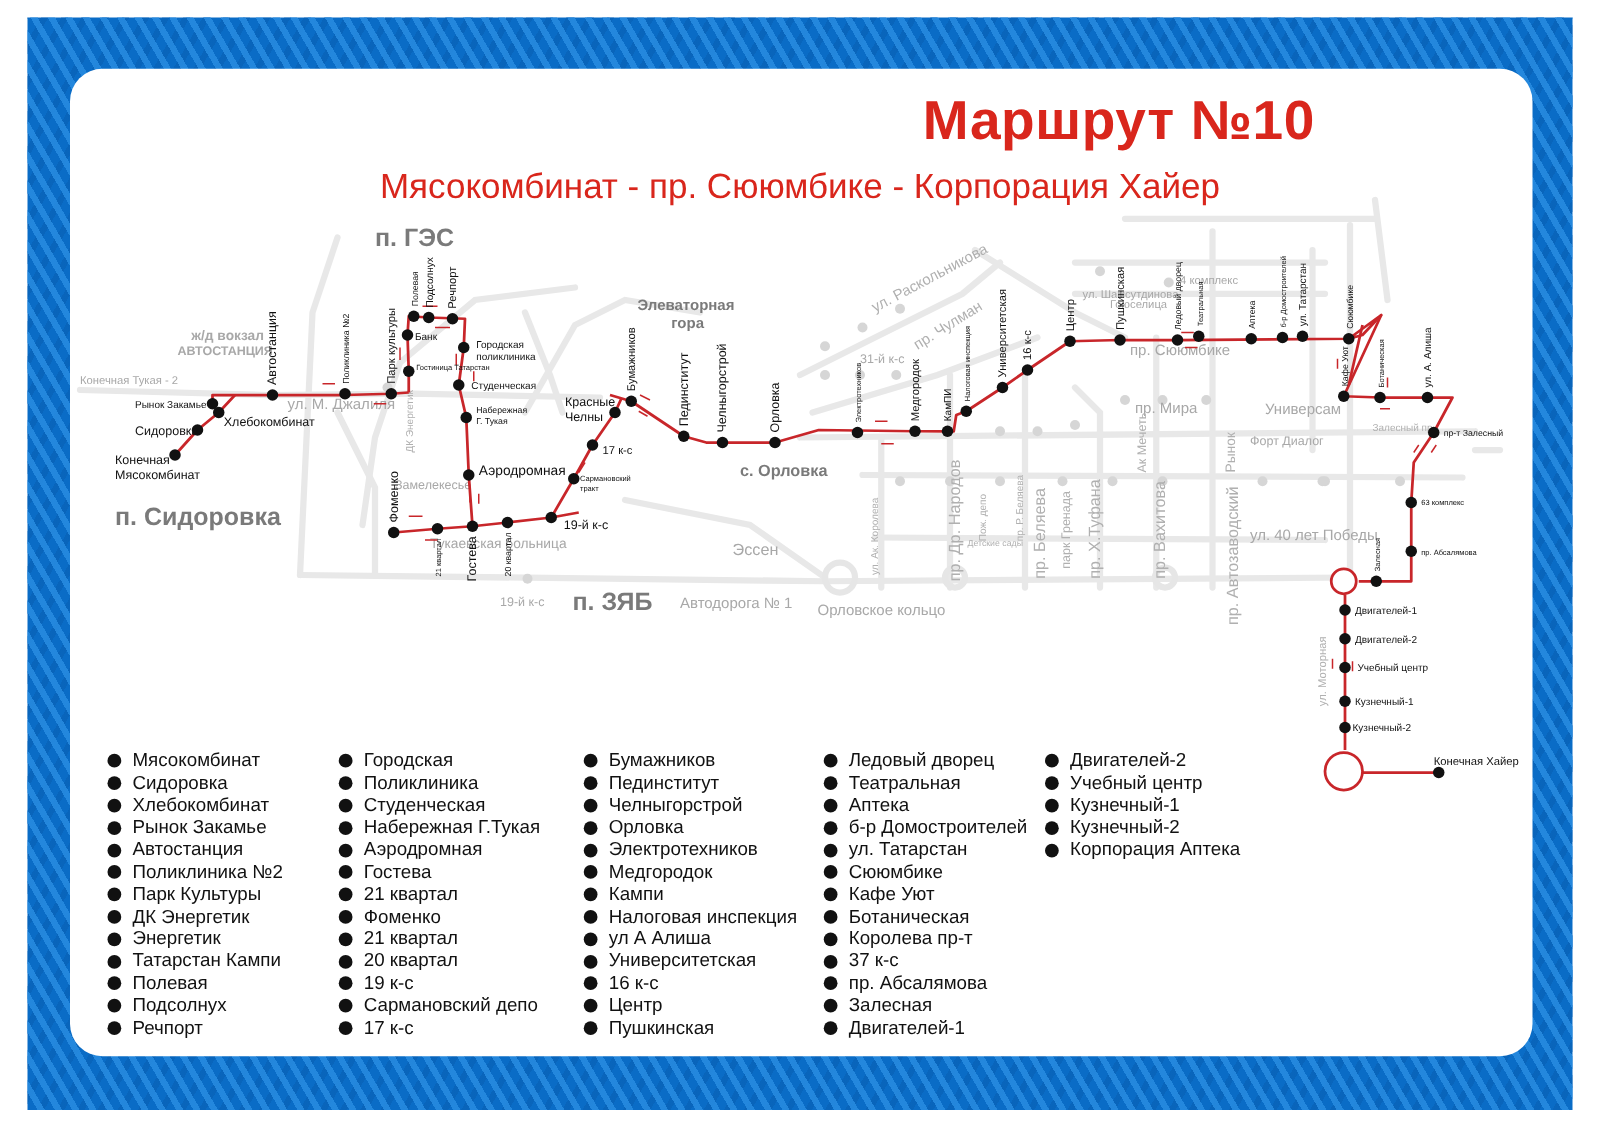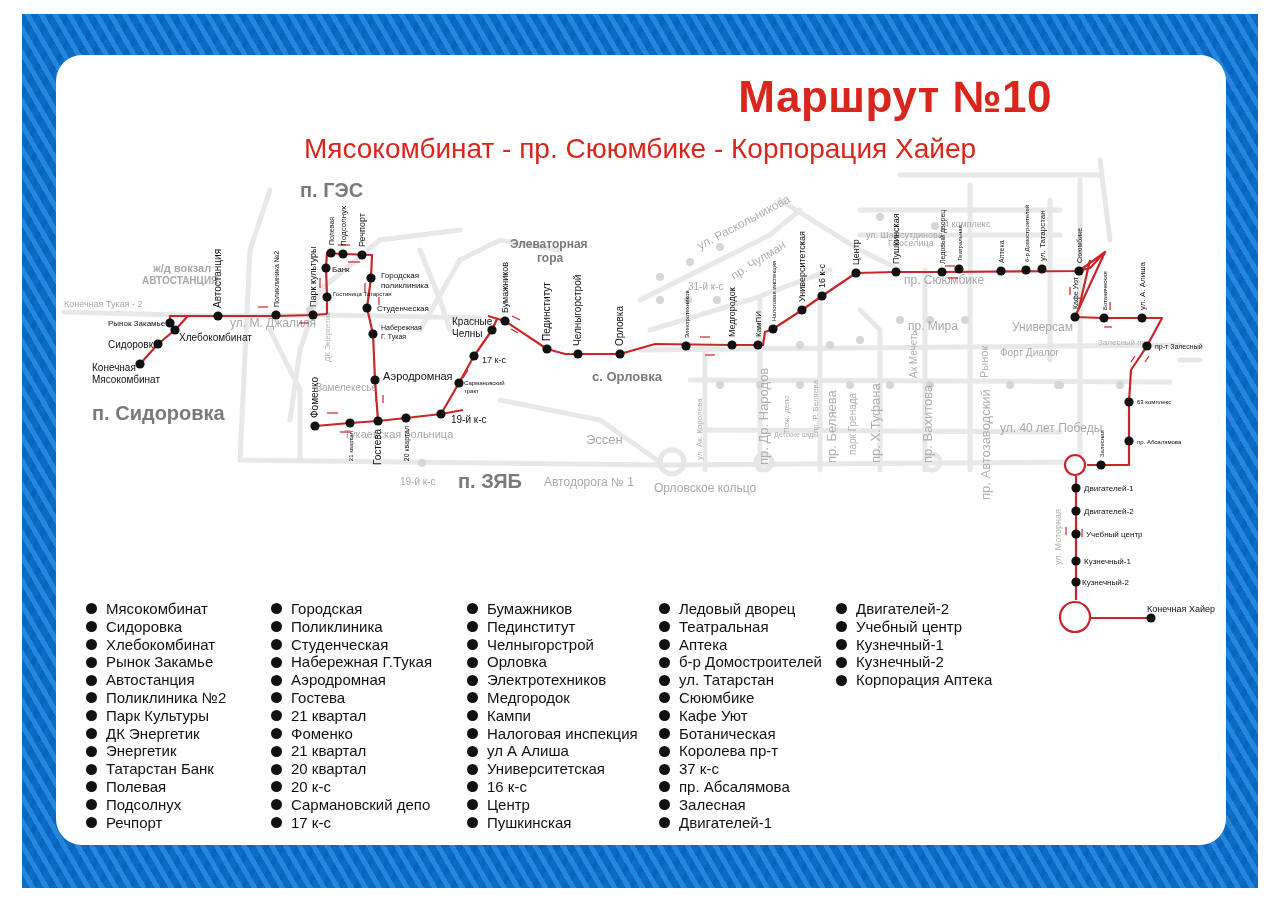--- a/index.html
+++ b/index.html
@@ -461,21 +461,21 @@
     <div class="item">
       <span class="dot"></span>
       <span>ДК Энергетик</span>
     </div>
     <div class="item">
       <span class="dot"></span>
       <span>Энергетик</span>
     </div>
     <div class="item">
       <span class="dot"></span>
-      <span>Татарстан Банк</span>
+      <span>Татарстан Кампи</span>
     </div>
     <div class="item">
       <span class="dot"></span>
       <span>Полевая</span>
     </div>
     <div class="item">
       <span class="dot"></span>
       <span>Подсолнух</span>
     </div>
     <div class="item">
@@ -519,21 +519,21 @@
     <div class="item">
       <span class="dot"></span>
       <span>21 квартал</span>
     </div>
     <div class="item">
       <span class="dot"></span>
       <span>20 квартал</span>
     </div>
     <div class="item">
       <span class="dot"></span>
-      <span>20 к-с</span>
+      <span>19 к-с</span>
     </div>
     <div class="item">
       <span class="dot"></span>
       <span>Сармановский депо</span>
     </div>
     <div class="item">
       <span class="dot"></span>
       <span>17 к-с</span>
     </div>
   </div>

